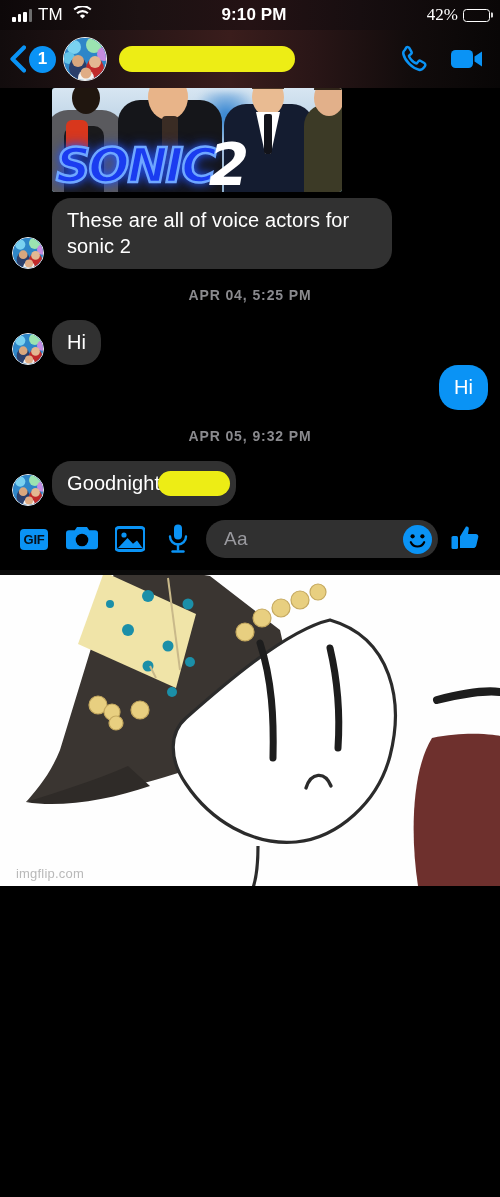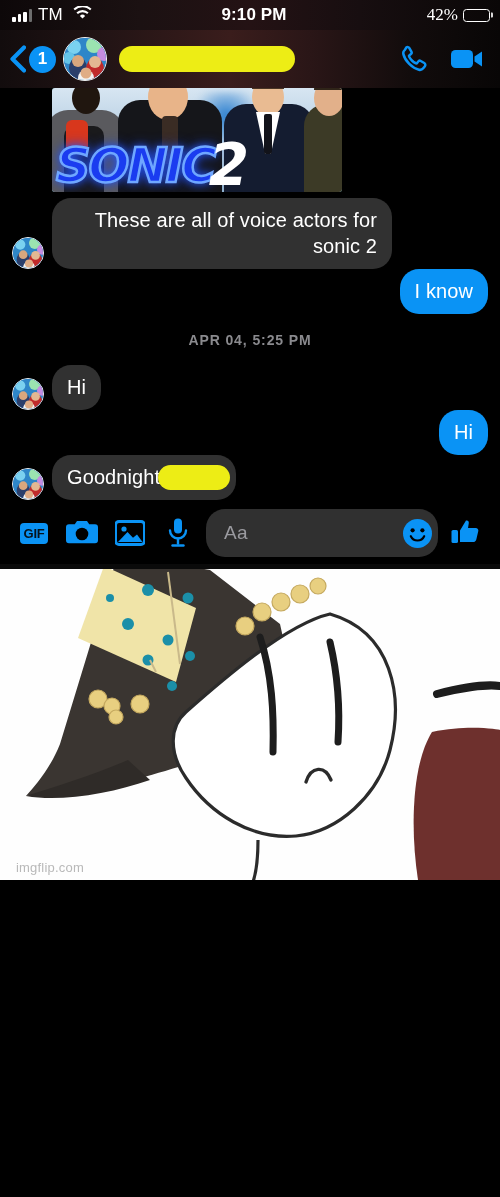--- a/index.html
+++ b/index.html
@@ -138,21 +138,21 @@
   .composer {
     height:62px; display:flex; align-items:center; gap:0; padding:0 10px; background:#000;
   }
   .comp-icon { width:48px; display:flex; align-items:center; justify-content:center; cursor:pointer; }
   .gifbox {
     background:#0a93f5; color:#06121c; font-weight:bold; font-size:13px;
     border-radius:4px; padding:3px 4px; letter-spacing:-.3px;
     font-family:"Liberation Sans", sans-serif;
   }
   .textfield {
-    flex:1; height:48px; background:#303030; border-radius:19px;
+    flex:1; height:38px; background:#303030; border-radius:19px;
     display:flex; align-items:center; padding:0 6px 0 18px; margin:0 4px;
   }
   .textfield .ph-txt { flex:1; color:#9a9a9f; font-size:19px; letter-spacing:.3px; }
   .like { width:48px; display:flex; align-items:center; justify-content:center; cursor:pointer; }
 
   
   .meme { position:relative; width:500px; height:316px; background:#fff; overflow:hidden; }
   .meme .watermark {
     position:absolute; left:16px; bottom:5px; color:#b9b9b9;
     font-size:13px; letter-spacing:.2px; z-index:9;
@@ -288,27 +288,24 @@
             <circle cx="40" cy="16" r="7" fill="#c48ce0"></circle>
             <ellipse cx="14" cy="30" rx="9" ry="11" fill="#2b3f6b"></ellipse>
             <circle cx="14" cy="23" r="6" fill="#d9a77e"></circle>
             <ellipse cx="31" cy="31" rx="9" ry="11" fill="#c02a2a"></ellipse>
             <circle cx="31" cy="24" r="6" fill="#e3b892"></circle>
             <ellipse cx="22" cy="40" rx="8" ry="8" fill="#f2f2f2"></ellipse>
             <circle cx="22" cy="35" r="5.5" fill="#e0ad86"></circle>
           </svg>
         </span>
       </div>
-      <div class="bubble them" style="max-width:340px;text-align:right;">These are all of voice actors for sonic 2</div>
-    </div>
-
-
-    <div class="row me">
-      <div class="bubble me">I know</div>
-    </div>
+      <div class="bubble them" style="max-width:340px;">These are all of voice actors for sonic 2</div>
+    </div>
+
+
 
 
     <div class="divider">APR 04, 5:25 PM</div>
 
     <div class="row them">
       <div class="sm-avatar">
         <span class="ph">
           <svg width="32" height="32" viewBox="0 0 44 44" preserveAspectRatio="xMidYMid slice">
             <rect width="44" height="44" fill="#2e86c8"></rect>
             <circle cx="10" cy="9" r="7" fill="#7ad1f0"></circle>
@@ -324,20 +321,21 @@
         </span>
       </div>
       <div class="bubble them">Hi</div>
     </div>
 
 
     <div class="row me">
       <div class="bubble me">Hi</div>
     </div>
 
+    <div class="divider">APR 05, 9:32 PM</div>
 
     <div class="row them">
       <div class="sm-avatar">
         <span class="ph">
           <svg width="32" height="32" viewBox="0 0 44 44" preserveAspectRatio="xMidYMid slice">
             <rect width="44" height="44" fill="#2e86c8"></rect>
             <circle cx="10" cy="9" r="7" fill="#7ad1f0"></circle>
             <circle cx="30" cy="7" r="8" fill="#9be3b0"></circle>
             <circle cx="40" cy="16" r="7" fill="#c48ce0"></circle>
             <ellipse cx="14" cy="30" rx="9" ry="11" fill="#2b3f6b"></ellipse>

